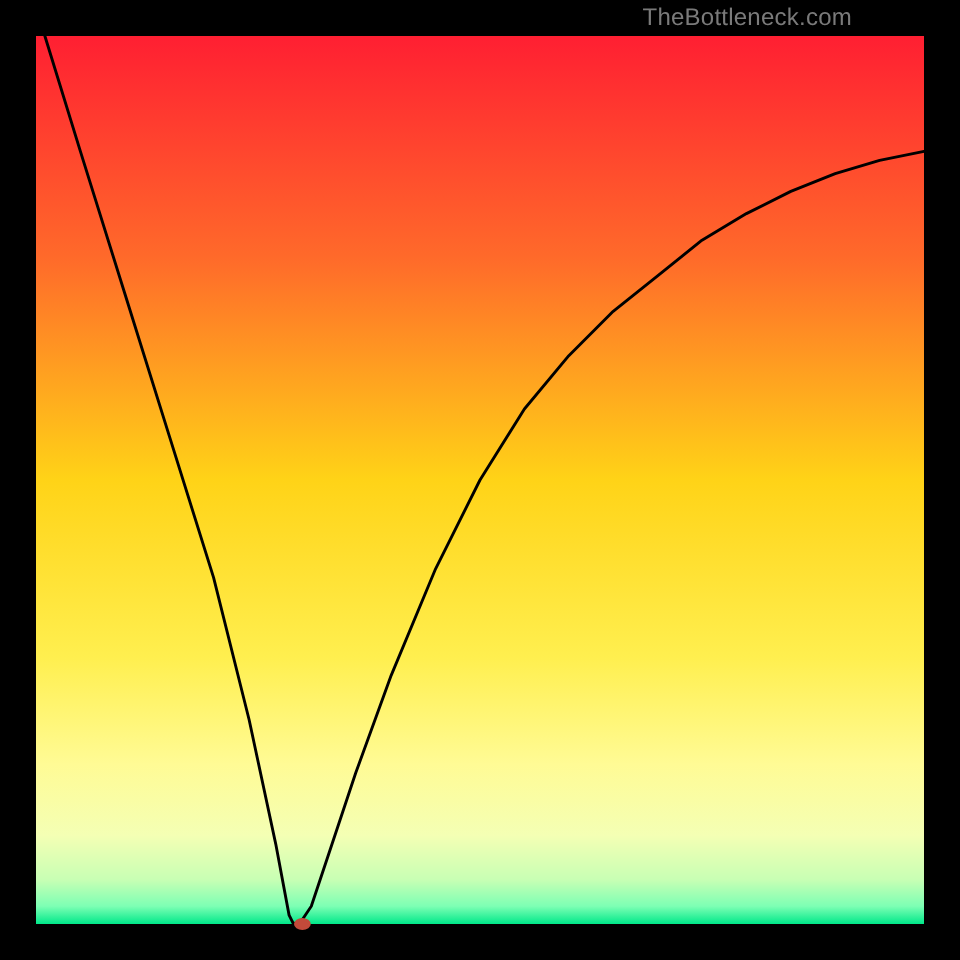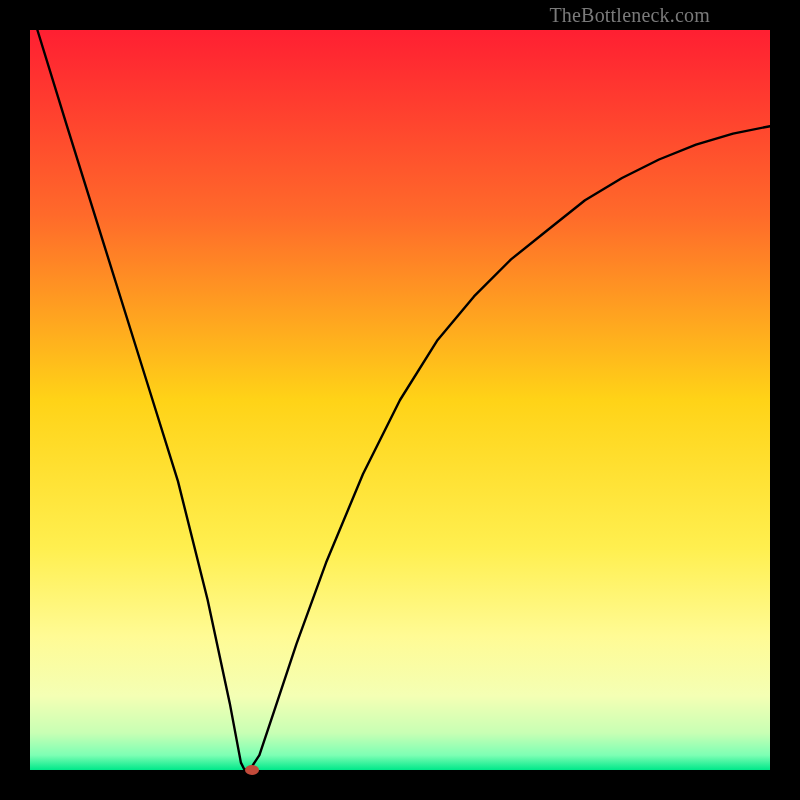--- a/index.html
+++ b/index.html
@@ -9,21 +9,20 @@
     height: 800px;
     background: #000;
     font-family: Arial, Helvetica, sans-serif;
     overflow: hidden;
   }
   .frame {
     position: relative;
     width: 720px;
     height: 800px;
     background: #000;
-    font-family: Liberation Serif, serif;
   }
   .watermark {
     position: absolute;
     top: 4px;
     right: 10px;
     color: #7a7a7a;
     font-size: 20px;
     font-weight: 500;
     letter-spacing: 0.2px;
     user-select: none;

